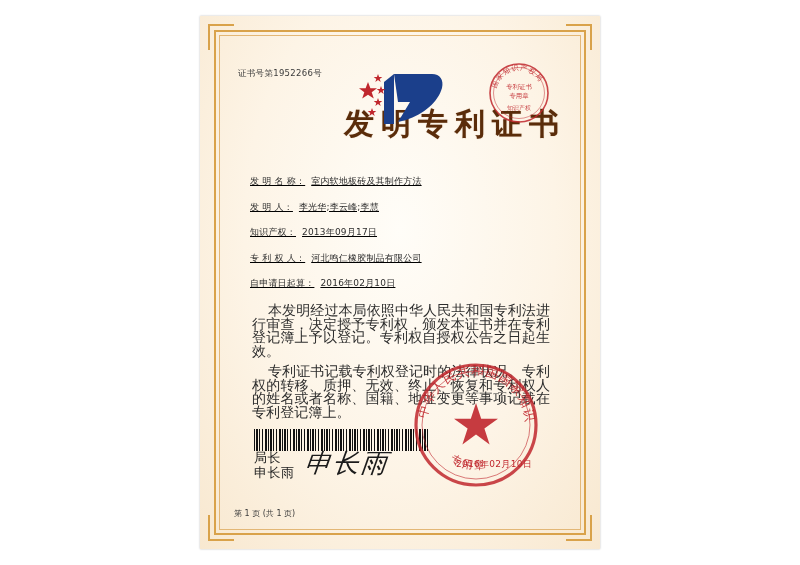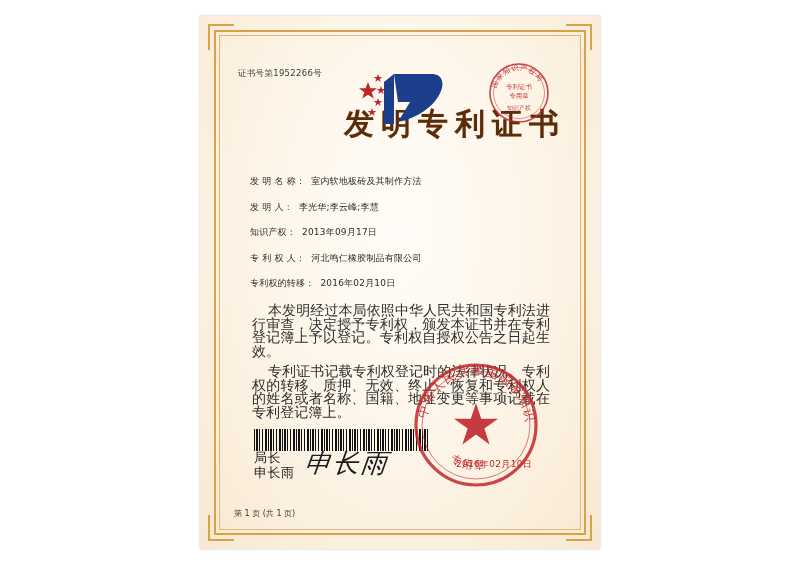--- a/index.html
+++ b/index.html
@@ -110,20 +110,21 @@
     font-weight: bold;
     color: #5a2c0a;
     letter-spacing: 7px;
     text-shadow: 0 0 1px rgba(120,60,10,0.35);
   }
 
   .fields {
     margin-top: 30px;
     padding-left: 16px;
     padding-right: 10px;
+    text-decoration: underline;
   }
   .field-row {
     display: flex;
     align-items: baseline;
     font-size: 9px;
     color: #2d2d2d;
     margin-bottom: 12.5px;
     letter-spacing: 0.2px;
   }
   .field-label {
@@ -287,21 +288,21 @@
           <span class="field-label">知识产权：</span>
           <span class="field-value">2013年09月17日</span>
         </div>
 
         <div class="field-row">
           <span class="field-label">专 利 权 人：</span>
           <span class="field-value">河北鸣仁橡胶制品有限公司</span>
         </div>
 
         <div class="field-row">
-          <span class="field-label">专利权的转移：</span>
+          <span class="field-label">自申请日起算：</span>
           <span class="field-value">2016年02月10日</span>
         </div>
 
       </div>
 
       <div class="paragraphs">
         <div class="para">本发明经过本局依照中华人民共和国专利法进行审查，决定授予专利权，颁发本证书并在专利登记簿上予以登记。专利权自授权公告之日起生效。</div>
         <div class="para">专利证书记载专利权登记时的法律状况。专利权的转移、质押、无效、终止、恢复和专利权人的姓名或者名称、国籍、地址变更等事项记载在专利登记簿上。</div>
       </div>
 

